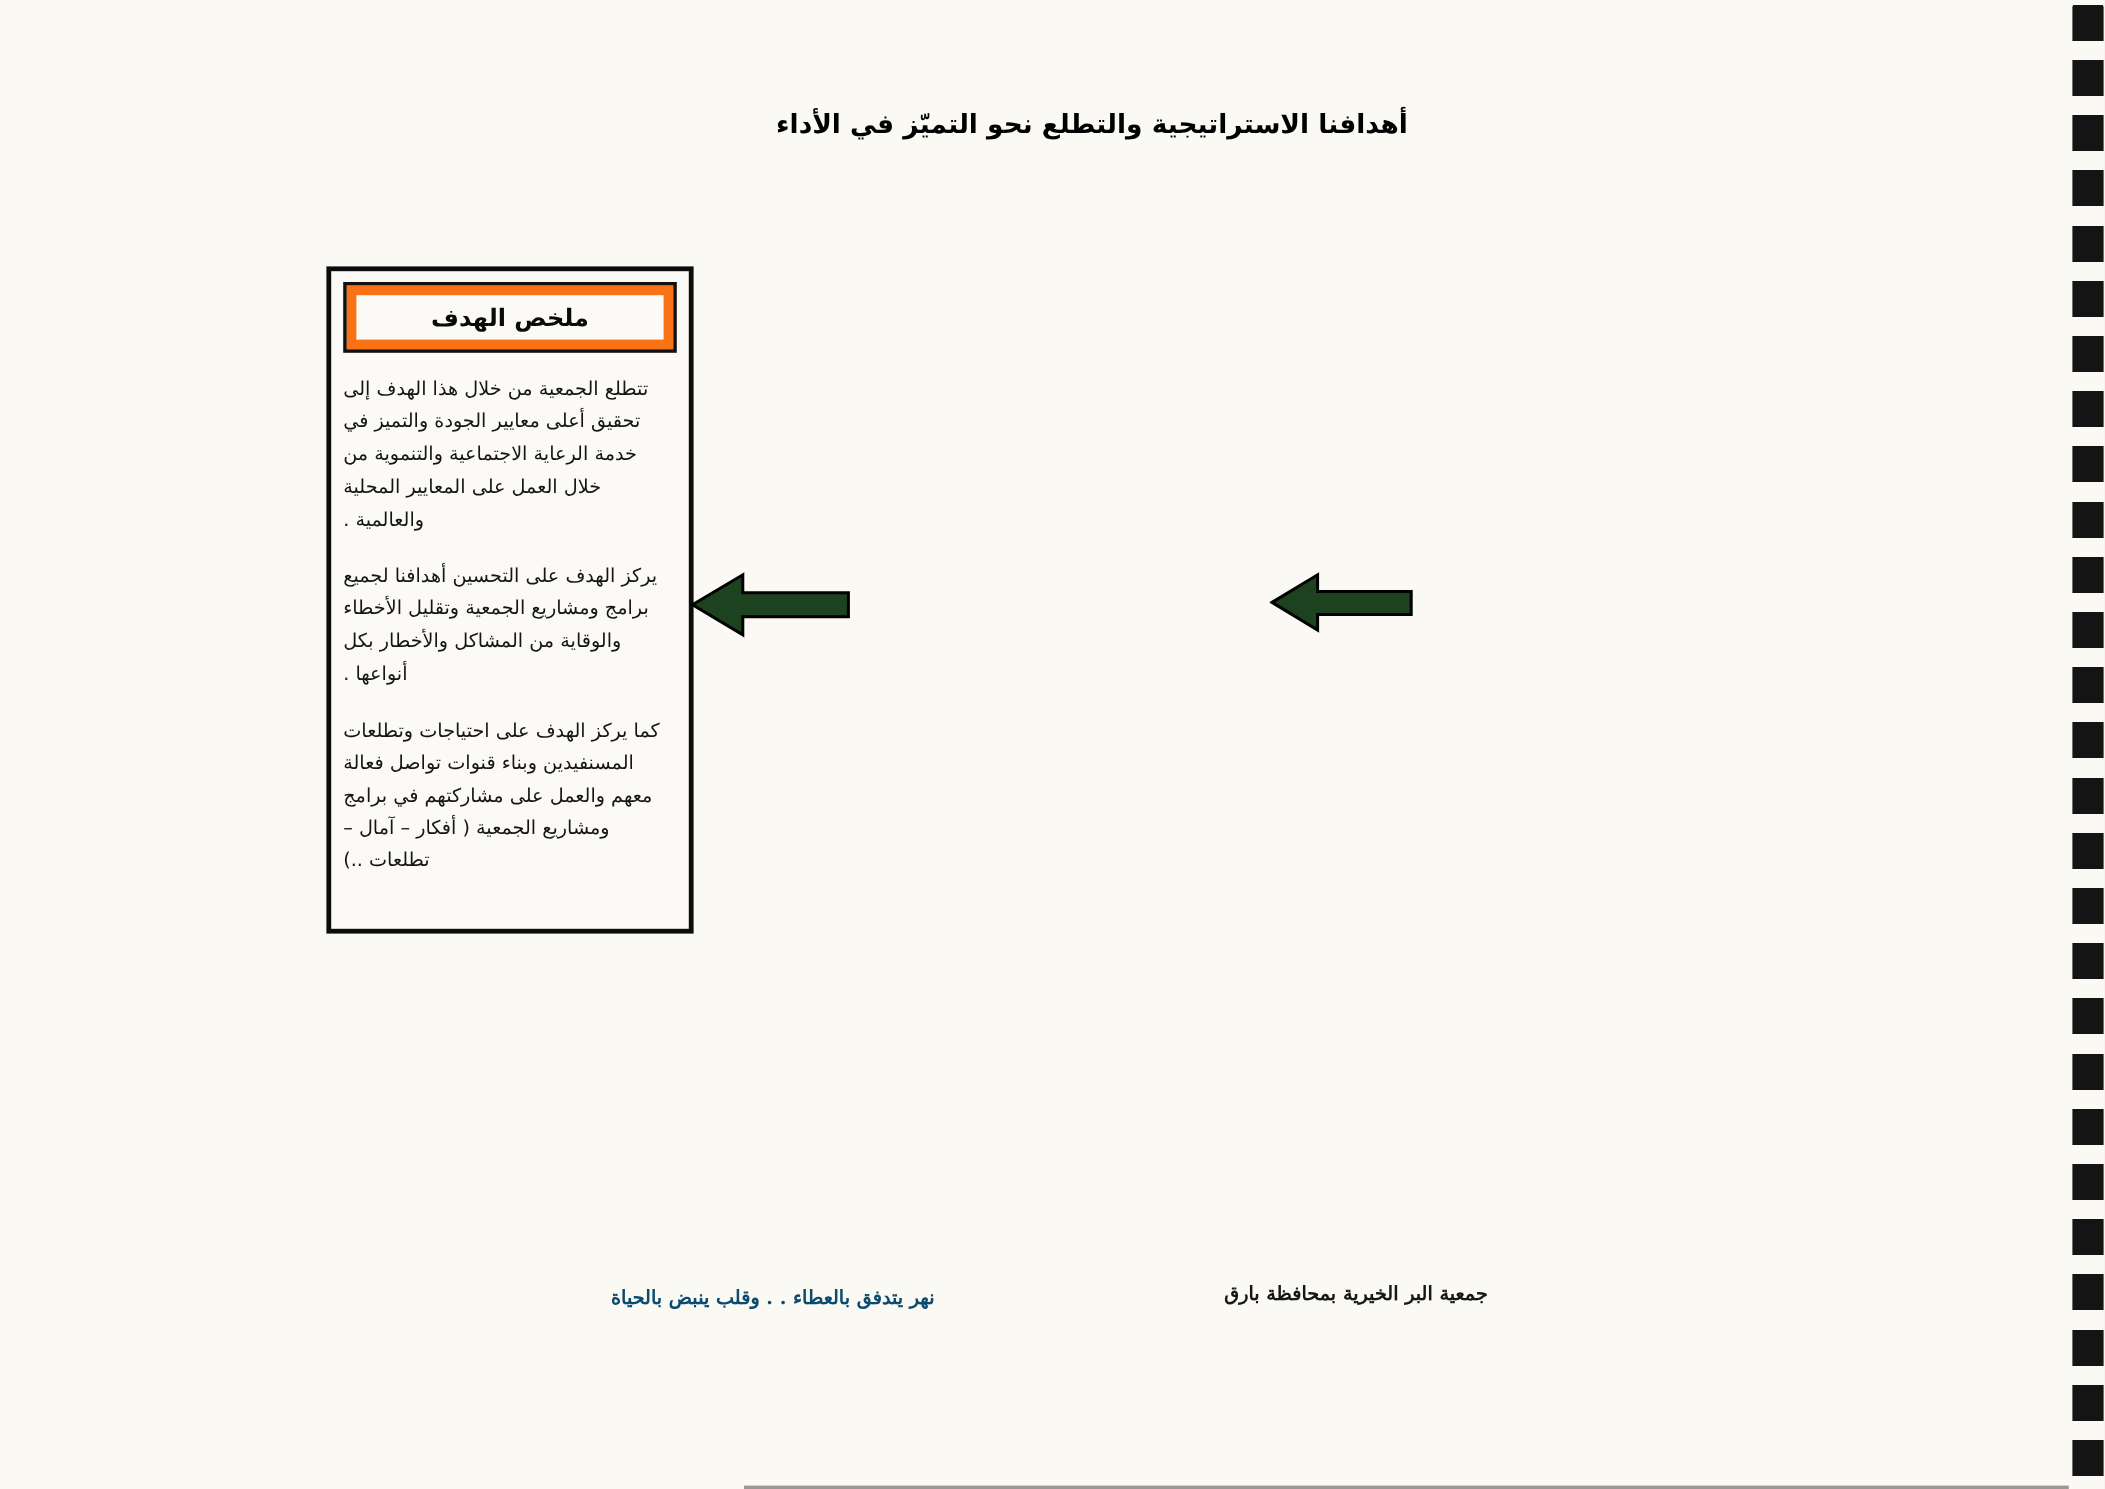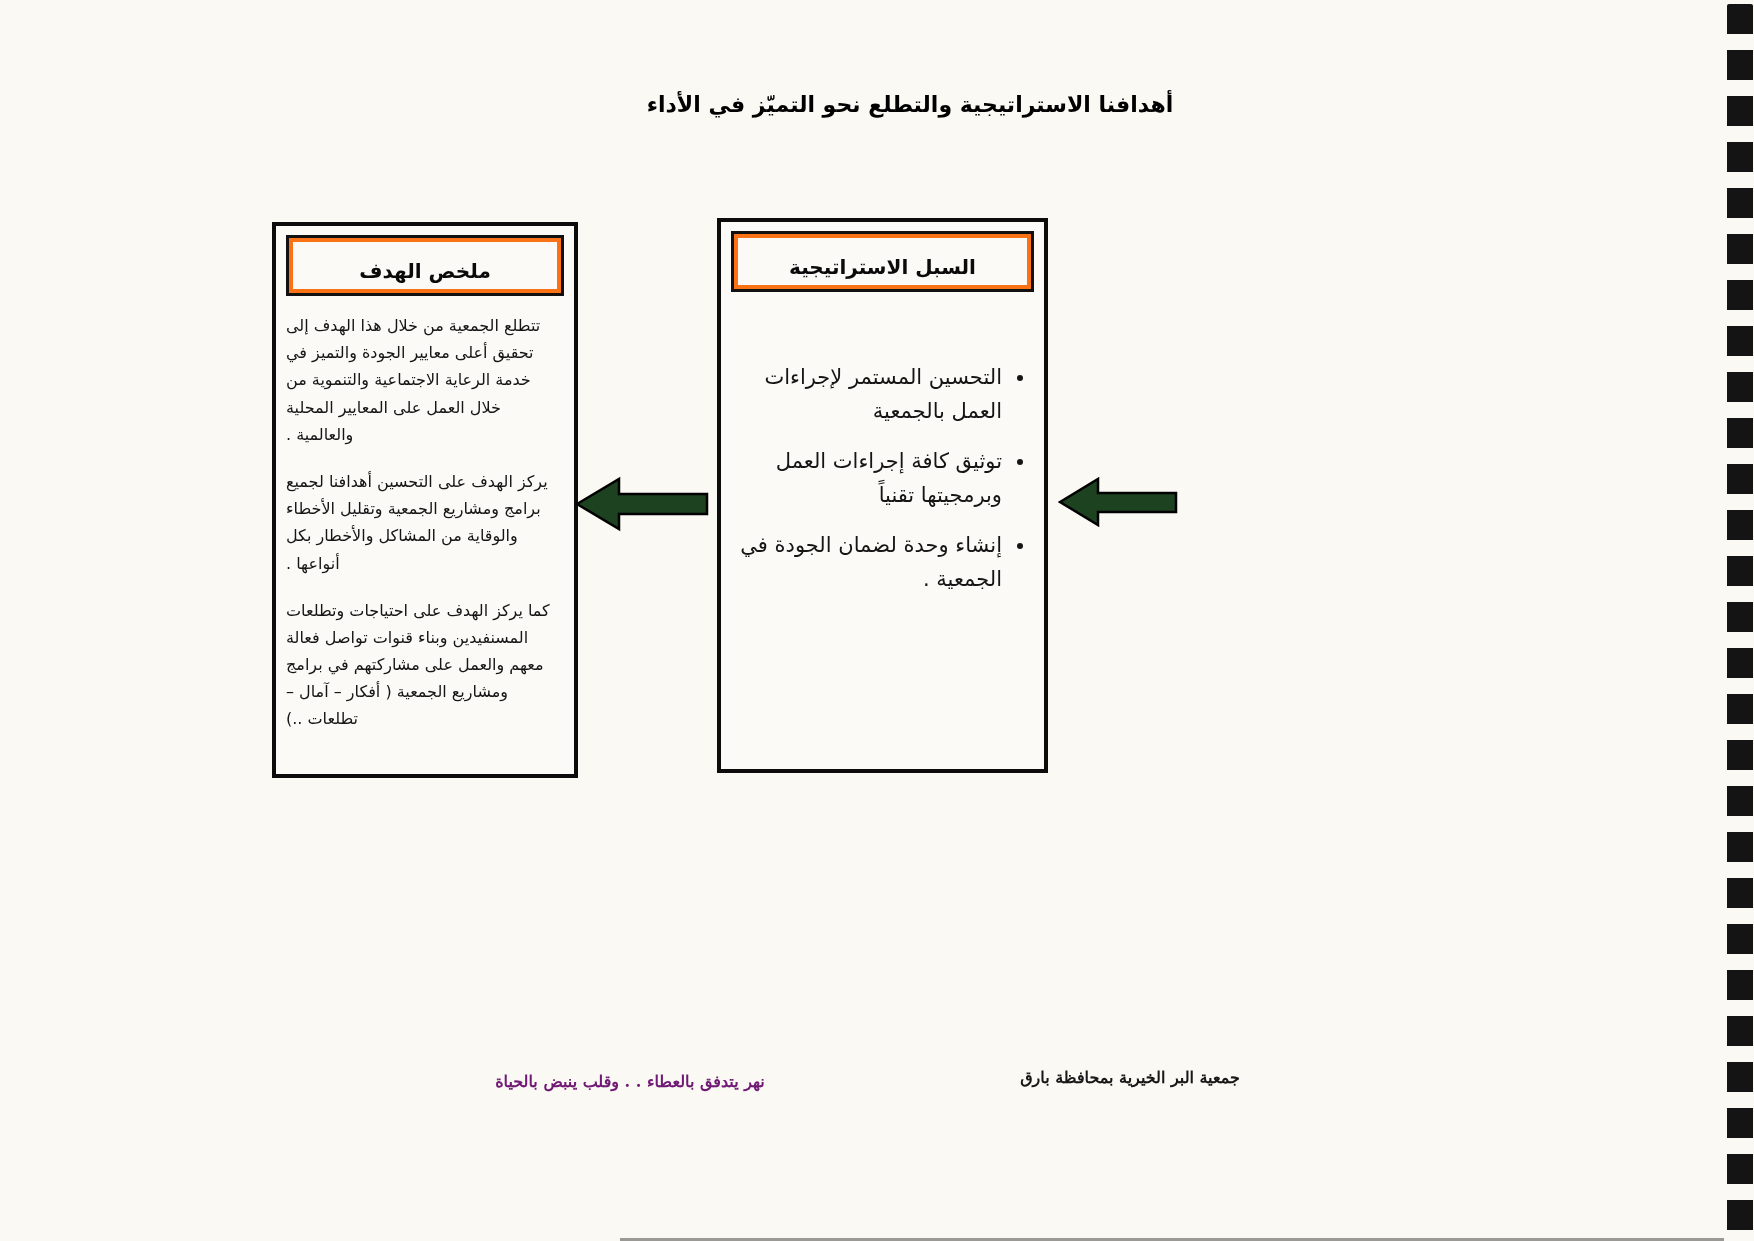--- a/index.html
+++ b/index.html
@@ -59,22 +59,22 @@
   .box-objective { left: 1178px; top: 228px; width: 465px; height: 527px; }
   .box-strategies { left: 717px;  top: 218px; width: 323px; height: 547px; }
   .box-summary   { left: 272px;  top: 222px; width: 298px; height: 548px; }
 
   .hdr {
     margin: 9px 10px 0 10px;
     border: 3px solid #111;
     background: #fbfaf6;
   }
   .hdr-inner {
-    border: 4px solid #f97316;
-    padding: 17px 6px 6px 6px;
+    border: 8px solid #f97316;
+    padding: 7px 6px 6px 6px;
     text-align: center;
     font-size: 20px;
     font-weight: bold;
     color: #0a0a0a;
     white-space: nowrap;
   }
   .objective-body {
     position: absolute;
     top: 262px;
     right: 12px;
@@ -103,28 +103,28 @@
   }
   .summary-body p { margin: 0 0 20px 0; }
   .arrow {
     position: absolute;
   }
   .arrow1 { left: 575px;  top: 476px; }
   .arrow2 { left: 1058px; top: 476px; }
   .footer-motto {
     position: absolute;
     top: 1072px;
-    left: 470px;
+    left: 484px;
     width: 320px;
     text-align: center;
     direction: rtl;
     font-family: "DejaVu Serif", "Liberation Serif", serif;
     font-size: 16px;
     font-weight: bold;
-    color: #701a75;
+    color: #0c4a6e;
   }
   .footer-org {
     position: absolute;
     top: 1068px;
     left: 1010px;
     width: 240px;
     text-align: center;
     direction: rtl;
     font-family: "DejaVu Serif", "Liberation Serif", serif;
     font-size: 16px;
@@ -135,30 +135,20 @@
 </head>
 <body>
 
 <div class="page">
 
   <div class="spiral"></div>
 
   <div class="title">أهدافنا الاستراتيجية والتطلع نحو التميّز في الأداء</div>
 
 
-  <div class="box box-strategies">
-    <div class="hdr">
-      <div class="hdr-inner">السبل الاستراتيجية</div>
-    </div>
-    <ul class="strategies-list">
-      <li>التحسين المستمر لإجراءات العمل بالجمعية</li>
-      <li>توثيق كافة إجراءات العمل وبرمجيتها تقنياً</li>
-      <li>إنشاء وحدة لضمان الجودة في الجمعية .</li>
-    </ul>
-  </div>
 
   <div class="box box-summary">
     <div class="hdr">
       <div class="hdr-inner">ملخص الهدف</div>
     </div>
     <div class="summary-body">
       <p>تتطلع الجمعية من خلال هذا الهدف إلى تحقيق أعلى معايير الجودة والتميز في خدمة الرعاية الاجتماعية والتنموية من خلال العمل على المعايير المحلية والعالمية .</p>
       <p>يركز الهدف على التحسين أهدافنا لجميع برامج ومشاريع الجمعية وتقليل الأخطاء والوقاية من المشاكل والأخطار بكل أنواعها .</p>
       <p>كما يركز الهدف على احتياجات وتطلعات المسنفيدين وبناء قنوات تواصل فعالة معهم والعمل على مشاركتهم في برامج ومشاريع الجمعية ( أفكار – آمال – تطلعات ..)</p>
     </div>

